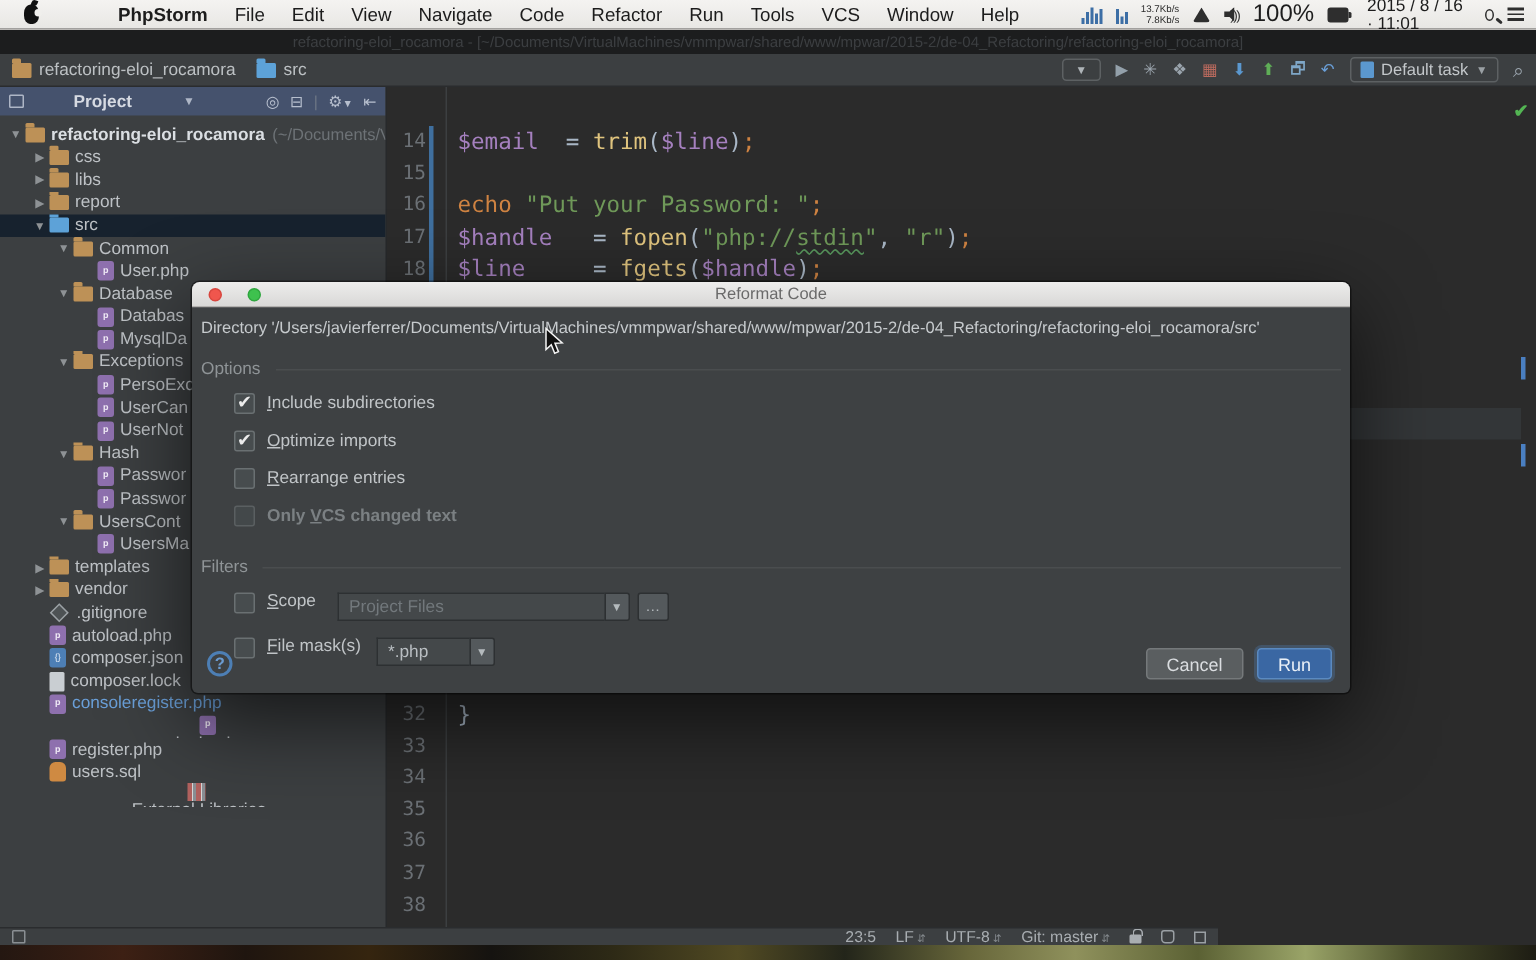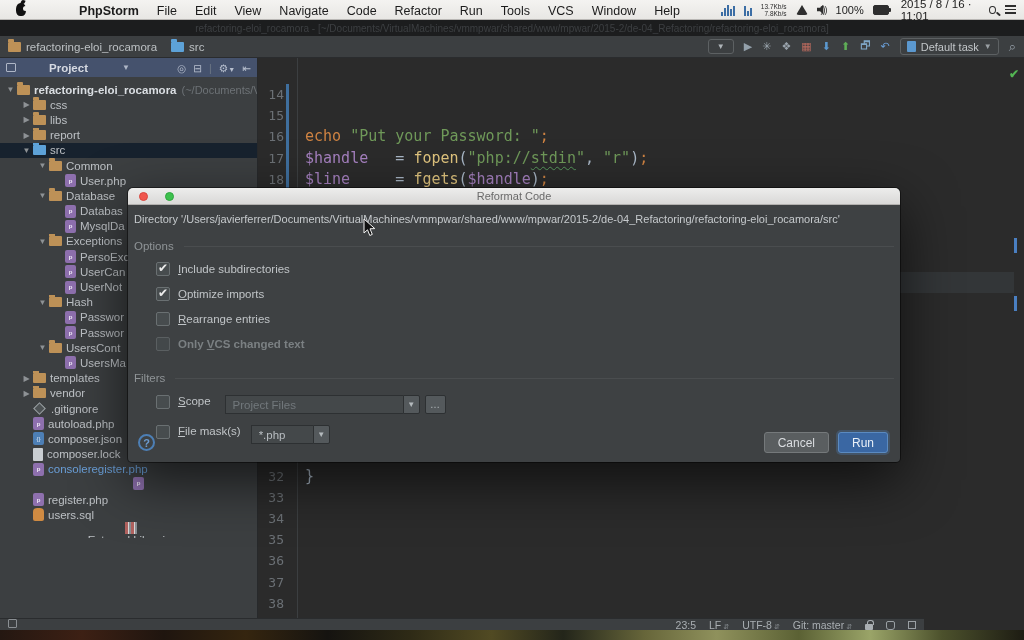--- a/index.html
+++ b/index.html
@@ -21,21 +21,21 @@
   .mb-item.bold { font-weight:bold; }
   #mb-right { margin-left:auto; display:flex; align-items:center; gap:9px; }
   .cpu-bars { display:flex; align-items:flex-end; gap:1px; height:12px; }
   .cpu-bars i { display:block; width:2px; background:#3c6ea5; }
   .netspeed { font-size:6.5px; line-height:7px; color:#2b2b2b; text-align:right; }
   .wifi { width:0; height:0; border-left:6px solid transparent; border-right:6px solid transparent;
     border-bottom:10px solid #2e2e2e; border-radius:3px; }
   .speaker { width:11px; height:10px; background:#2e2e2e;
     clip-path:polygon(0 32%,32% 32%,62% 0,62% 100%,32% 68%,0 68%); }
   .soundwaves{ font-size:9px; color:#2e2e2e; margin-left:-7px; letter-spacing:-1px;}
-  .batt-pct { font-size:11px; color:#1c1c1c; }
+  .batt-pct { font-size:16px; color:#1c1c1c; }
   .battery { width:20px; height:10px; border:1px solid #2e2e2e; border-radius:2px;
     background:#2e2e2e; position:relative; margin-right:3px;}
   .battery::after { content:""; position:absolute; right:-3px; top:2px; width:2px; height:4px;
     background:#2e2e2e; border-radius:0 1px 1px 0;}
   .clock { font-size:11.5px; color:#1c1c1c; }
   .mag { width:8px; height:8px; border:1.6px solid #2e2e2e; border-radius:50%; position:relative;}
   .mag::after { content:""; position:absolute; left:6px; top:6px; width:5px; height:1.7px;
     background:#2e2e2e; transform:rotate(40deg); border-radius:1px;}
   .listicon { display:flex; flex-direction:column; gap:2px; }
   .listicon i { width:11px; height:1.7px; background:#2e2e2e; display:block; }
@@ -155,22 +155,22 @@
   .btn { height:21px; border-radius:3px; font-size:12px; display:flex; align-items:center;
     justify-content:center; padding:0 13px; }
   .btn.grey { background:#5a5e60; border:1px solid #75797b; color:#dadde0; }
   .btn.blue { background:#3a67a3; border:1px solid #5b8ac0; color:#eaf0f7;
     box-shadow:0 0 0 2px rgba(80,130,190,.30); }
 
   
   #cursor { position:absolute; left:363px; top:218px; z-index:60; }
 
   
-  #statusbar { position:absolute; top:618px; left:0; width:924px; height:12px; background:#3c3f41;
-    border-top:1px solid #2a2c2e; display:flex; align-items:flex-start; padding:0 8px; }
+  #statusbar { position:absolute; top:618px; left:0; width:812px; height:12px; background:#3c3f41;
+    border-top:1px solid #2a2c2e; display:flex; align-items:center; padding:0 8px; }
   .sb-toggle { width:9px; height:9px; border:1.4px solid #8a8f93; border-radius:1px; }
   #sb-right { margin-left:auto; display:flex; align-items:center; gap:13px; font-size:10.5px;
     color:#a9aeb2; }
   .updn { font-size:7px; color:#84898d; margin-left:2px; }
   .sb-lock { width:8px; height:6px; background:#a9aeb2; border-radius:1px; position:relative; margin-top:3px;}
   .sb-lock::before { content:""; position:absolute; top:-4px; left:1.5px; width:5px; height:4px;
     border:1.2px solid #a9aeb2; border-bottom:none; border-radius:3px 3px 0 0; }
   .sb-hector { width:9px; height:9px; border:1.3px solid #9aa0a4; border-radius:2px 2px 3px 3px; }
   .sb-sq { width:8px; height:8px; border:1.3px solid #9aa0a4; }
 
@@ -420,21 +420,21 @@
           <span class="t-lbl">External Libraries</span>
         </div>
       </div>
   </div>
 
   <div id="editor">
     <div id="caretline"></div>
     <div id="gutter-sep"></div>
     <div id="vcsbar"></div>
     <div id="code-lines">
-        <div class="codeline" style="top: 26px;"><span class="lnum">14</span></div>
+        <div class="codeline" style="top: 26px;"><span class="lnum">14</span><span class="ltext"><span class="cv">$email</span><span class="cp">  = </span><span class="cf">trim</span><span class="cp">(</span><span class="cv">$line</span><span class="cp">)</span><span class="ck">;</span></span></div>
         <div class="codeline" style="top: 47.2px;"><span class="lnum">15</span><span class="ltext"></span></div>
         <div class="codeline" style="top: 68.4px;"><span class="lnum">16</span><span class="ltext"><span class="ck">echo</span><span class="cp"> </span><span class="cs">"Put your Password: "</span><span class="ck">;</span></span></div>
         <div class="codeline" style="top: 89.6px;"><span class="lnum">17</span><span class="ltext"><span class="cv">$handle</span><span class="cp">   = </span><span class="cf">fopen</span><span class="cp">(</span><span class="cs">"php://</span><span class="csu">stdin</span><span class="cs">"</span><span class="cp">, </span><span class="cs">"r"</span><span class="cp">)</span><span class="ck">;</span></span></div>
         <div class="codeline" style="top: 110.8px;"><span class="lnum">18</span><span class="ltext"><span class="cv">$line</span><span class="cp">     = </span><span class="cf">fgets</span><span class="cp">(</span><span class="cv">$handle</span><span class="cp">)</span><span class="ck">;</span></span></div>
         <div class="codeline" style="top: 407.6px;"><span class="lnum">32</span><span class="ltext"><span class="cp">}</span></span></div>
         <div class="codeline" style="top: 428.8px;"><span class="lnum">33</span><span class="ltext"></span></div>
         <div class="codeline" style="top: 450px;"><span class="lnum">34</span><span class="ltext"></span></div>
         <div class="codeline" style="top: 471.2px;"><span class="lnum">35</span><span class="ltext"></span></div>
         <div class="codeline" style="top: 492.4px;"><span class="lnum">36</span><span class="ltext"></span></div>
         <div class="codeline" style="top: 513.6px;"><span class="lnum">37</span><span class="ltext"></span></div>

